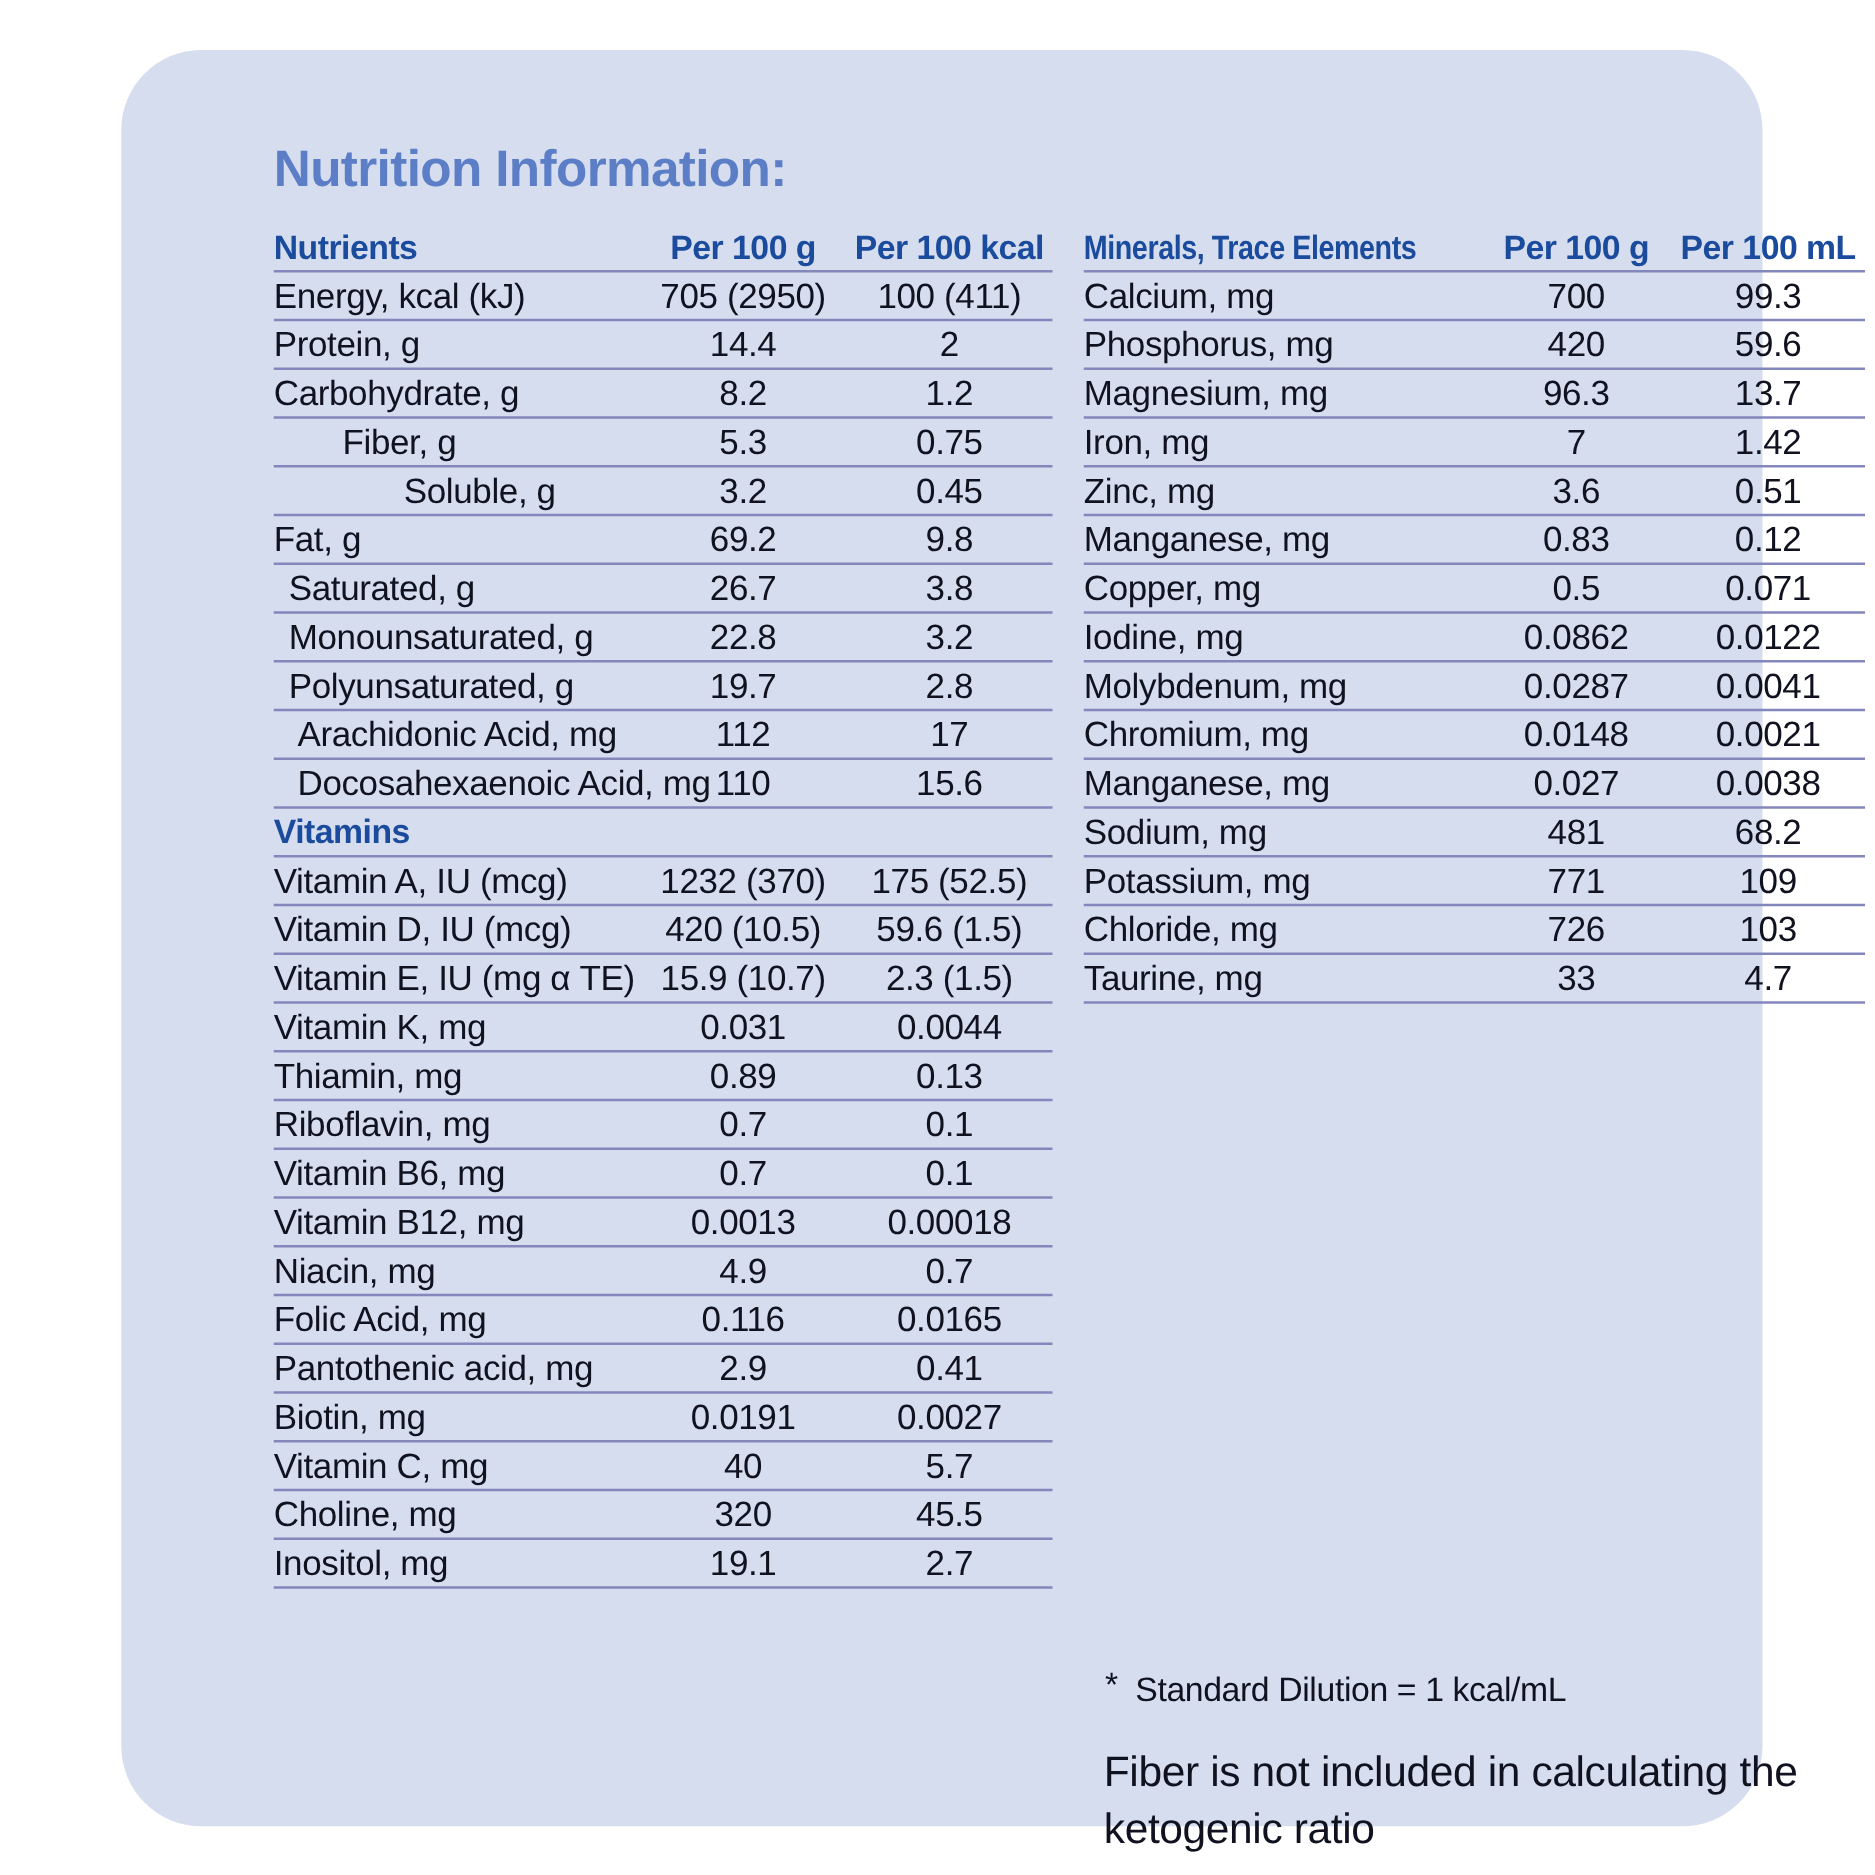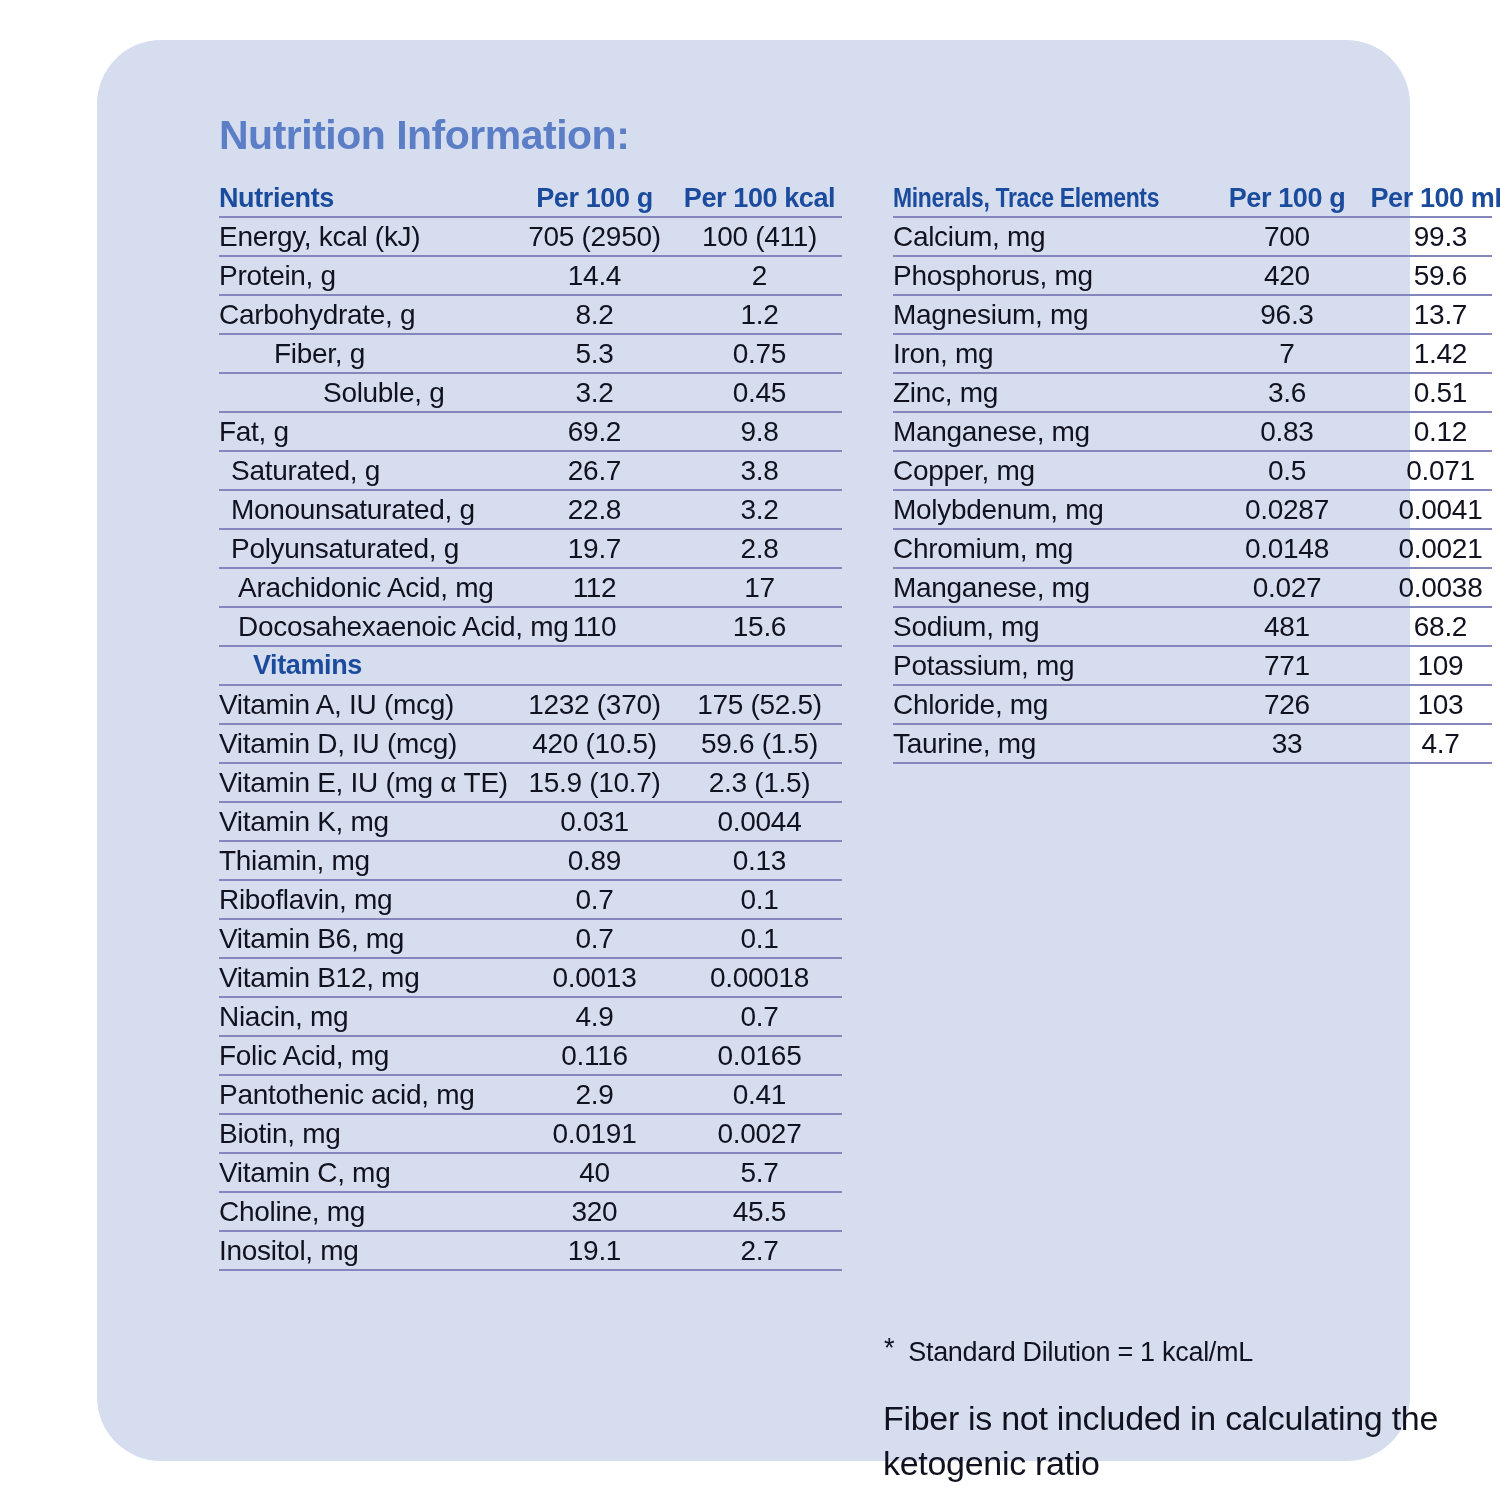--- a/index.html
+++ b/index.html
@@ -19,33 +19,33 @@
   .page-title{
     position:absolute;left:122px;top:72px;
     font-size:41px;font-weight:bold;color:var(--title-blue);letter-spacing:-0.5px;
     white-space:nowrap;
   }
   .ntable{position:absolute;top:140px;}
   .table-left{left:122px;width:623px;}
   .table-right{left:770px;width:625px;}
   .thead,.trow{display:grid;align-items:center;border-bottom:2px solid var(--line);}
   .table-left .thead,.table-left .trow{grid-template-columns:293px 165px 165px;}
-  .table-right .thead,.table-right .trow{grid-template-columns:318px 152px 155px;margin-left:26px;}
+  .table-right .thead,.table-right .trow{grid-template-columns:318px 152px 155px;}
   .thead{height:38px;}
   .trow{height:39px;}
   .thead span{
     font-weight:bold;color:var(--header-blue);font-size:27px;
     white-space:nowrap;letter-spacing:-0.4px;
   }
   .thead .col-hdr{text-align:center;}
   .thead .squeeze{transform:scaleX(0.85);transform-origin:left center;}
   .lbl{font-size:28px;white-space:nowrap;letter-spacing:-0.3px;overflow:visible;}
   .val{font-size:28px;text-align:center;white-space:nowrap;letter-spacing:-0.3px;}
   .section-row .section-label{
-    font-weight:bold;color:var(--header-blue);font-size:27px;letter-spacing:-0.4px;margin-left:34px;
+    font-weight:bold;color:var(--header-blue);font-size:27px;letter-spacing:-0.4px;
   }
   .ind0 .lbl{padding-left:0;}
   .ind1 .lbl{padding-left:12px;}
   .ind2 .lbl{padding-left:19px;}
   .ind3 .lbl{padding-left:55px;}
   .ind4 .lbl{padding-left:104px;}
   .footnote-1{
     position:absolute;left:787px;top:1297px;font-size:27px;letter-spacing:-0.3px;
     white-space:nowrap;
   }
@@ -241,20 +241,25 @@
           <span class="lbl">Manganese, mg</span>
           <span class="val">0.83</span>
           <span class="val">0.12</span>
         </div>
         <div class="trow ind0">
           <span class="lbl">Copper, mg</span>
           <span class="val">0.5</span>
           <span class="val">0.071</span>
         </div>
         <div class="trow ind0">
+          <span class="lbl">Iodine, mg</span>
+          <span class="val">0.0862</span>
+          <span class="val">0.0122</span>
+        </div>
+        <div class="trow ind0">
           <span class="lbl">Molybdenum, mg</span>
           <span class="val">0.0287</span>
           <span class="val">0.0041</span>
         </div>
         <div class="trow ind0">
           <span class="lbl">Chromium, mg</span>
           <span class="val">0.0148</span>
           <span class="val">0.0021</span>
         </div>
         <div class="trow ind0">

